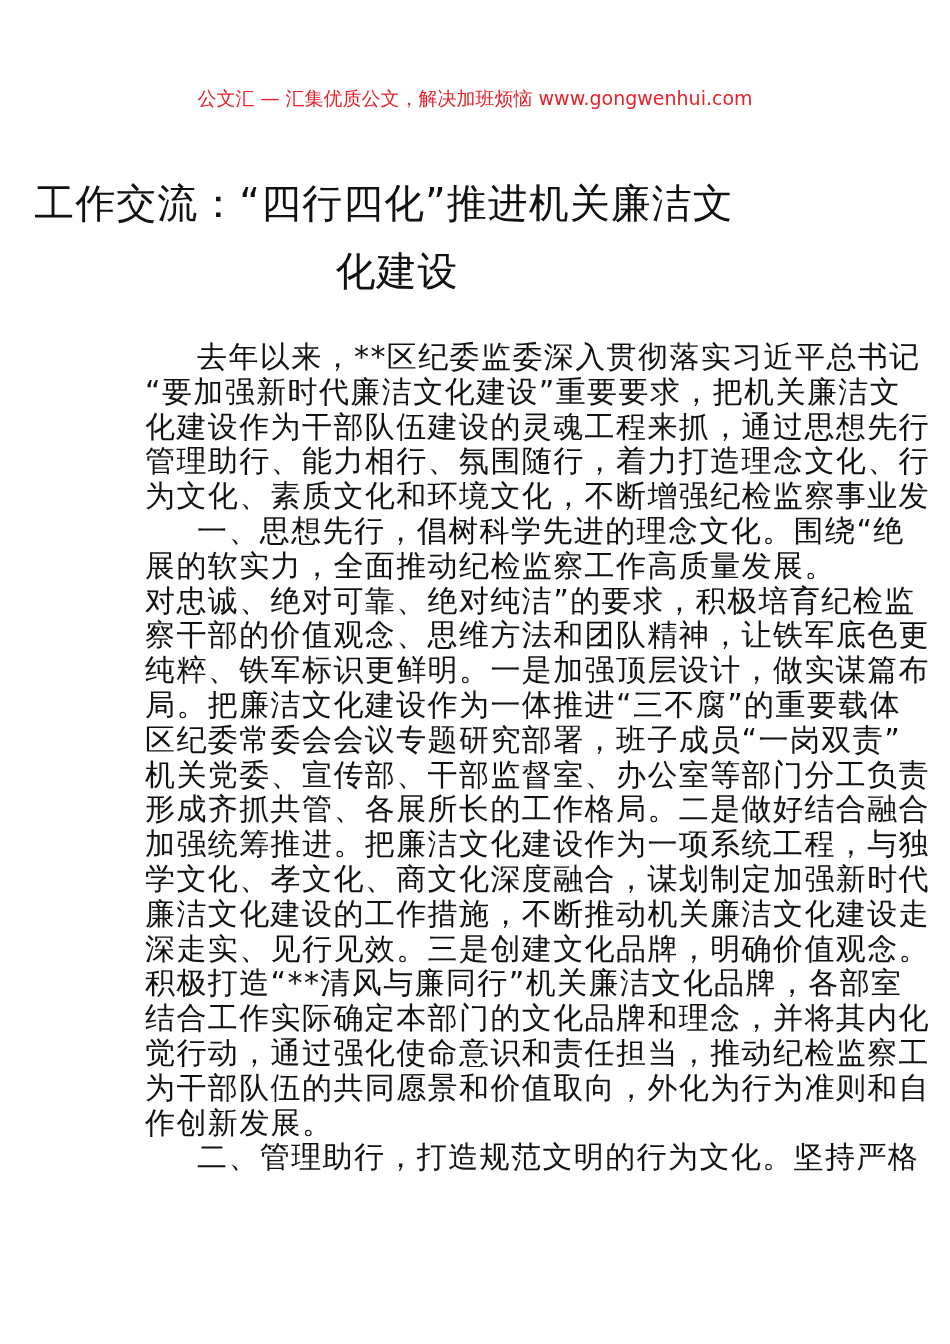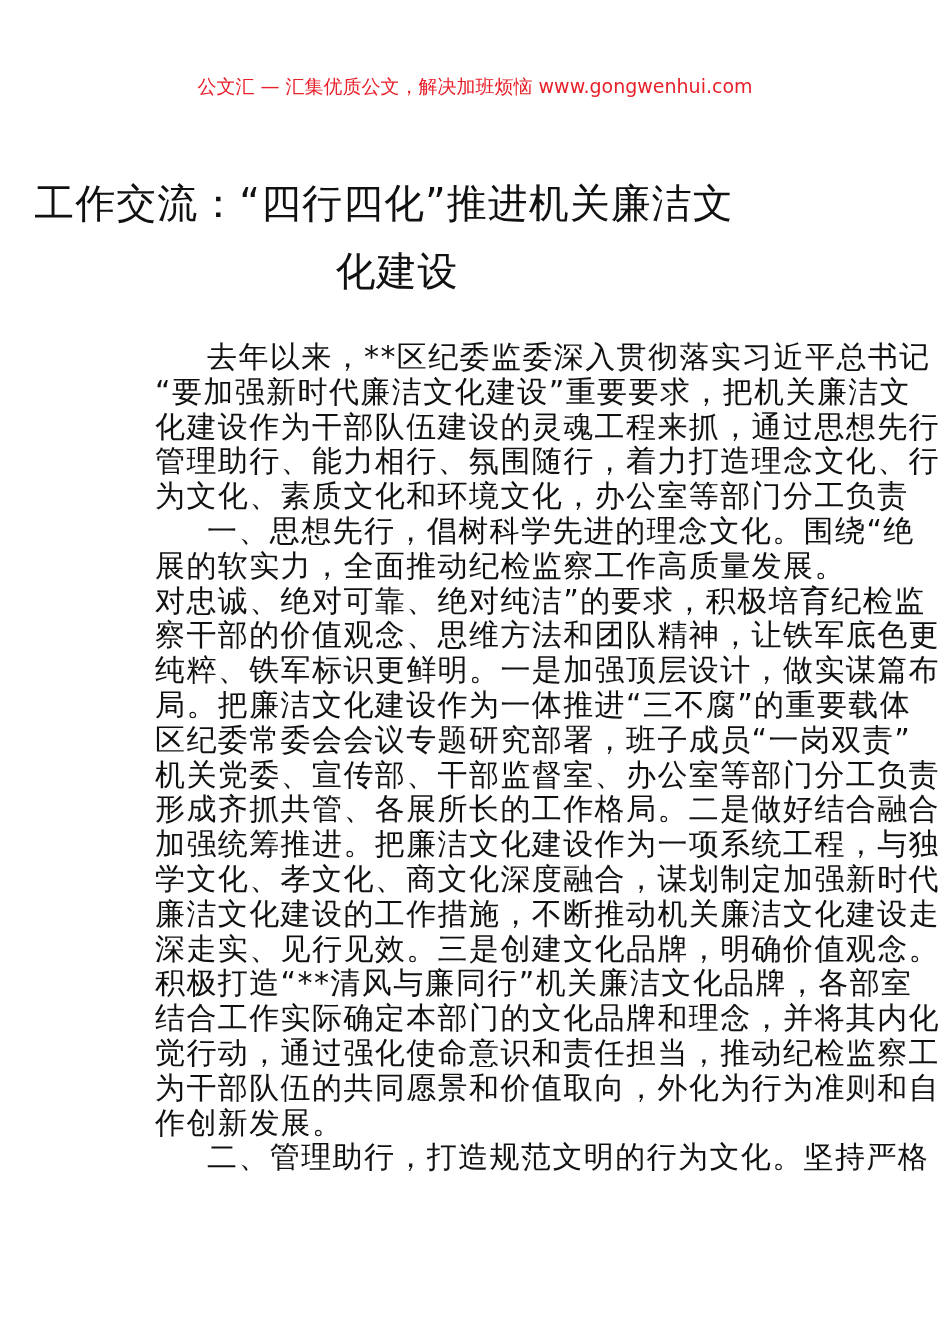--- a/index.html
+++ b/index.html
@@ -1,42 +1,42 @@
 <!DOCTYPE html>
 <html><head>
   <meta charset="utf-8">
   <style>
     html, body { margin: 0; padding: 0; background: #ffffff; }
     body { width: 950px; height: 1344px; position: relative; overflow: hidden;
            font-family: "DejaVu Sans", "Liberation Sans", sans-serif; color: #111111; }
-    .header { position: absolute; top: 74px; left: 0; width: 950px; text-align: center;
+    .header { position: absolute; top: 86px; left: 0; width: 950px; text-align: center;
               font-size: 19px; color: #e8202a; letter-spacing: 0px; }
     .title { position: absolute; left: 0; width: 768px; text-align: center;
              font-size: 40px; color: #111111; letter-spacing: 1px; line-height: 1; }
     .title.l1 { top: 183px; }
     .title.l2 { top: 251px; margin-left: 13px; }
-    .body-text { position: absolute; top: 340px; left: 145px; width: 665px; margin-left: 10px; }
+    .body-text { position: absolute; top: 340px; left: 145px; width: 665px; }
     .line { height: 34.8px; line-height: 34.8px; font-size: 30px; white-space: nowrap;
             letter-spacing: 1.4px; }
     .line.indent { padding-left: 52px; }
   </style>
 </head>
 <body>
 
 <div class="header">公文汇 — 汇集优质公文，解决加班烦恼 www.gongwenhui.com</div>
 
 <div class="title l1">工作交流：“四行四化”推进机关廉洁文</div>
 <div class="title l2">化建设</div>
 
 <div class="body-text">
   <div class="line indent">去年以来，**区纪委监委深入贯彻落实习近平总书记</div>
   <div class="line">“要加强新时代廉洁文化建设”重要要求，把机关廉洁文</div>
   <div class="line">化建设作为干部队伍建设的灵魂工程来抓，通过思想先行</div>
   <div class="line">管理助行、能力相行、氛围随行，着力打造理念文化、行</div>
-  <div class="line">为文化、素质文化和环境文化，办公室等部门分工负责</div>
+  <div class="line">为文化、素质文化和环境文化，不断增强纪检监察事业发</div>
   <div class="line indent">一、思想先行，倡树科学先进的理念文化。围绕“绝</div>
   <div class="line">展的软实力，全面推动纪检监察工作高质量发展。</div>
   <div class="line">对忠诚、绝对可靠、绝对纯洁”的要求，积极培育纪检监</div>
   <div class="line">察干部的价值观念、思维方法和团队精神，让铁军底色更</div>
   <div class="line">纯粹、铁军标识更鲜明。一是加强顶层设计，做实谋篇布</div>
   <div class="line">局。把廉洁文化建设作为一体推进“三不腐”的重要载体</div>
   <div class="line">区纪委常委会会议专题研究部署，班子成员“一岗双责”</div>
   <div class="line">机关党委、宣传部、干部监督室、办公室等部门分工负责</div>
   <div class="line">形成齐抓共管、各展所长的工作格局。二是做好结合融合</div>
   <div class="line">加强统筹推进。把廉洁文化建设作为一项系统工程，与独</div>

